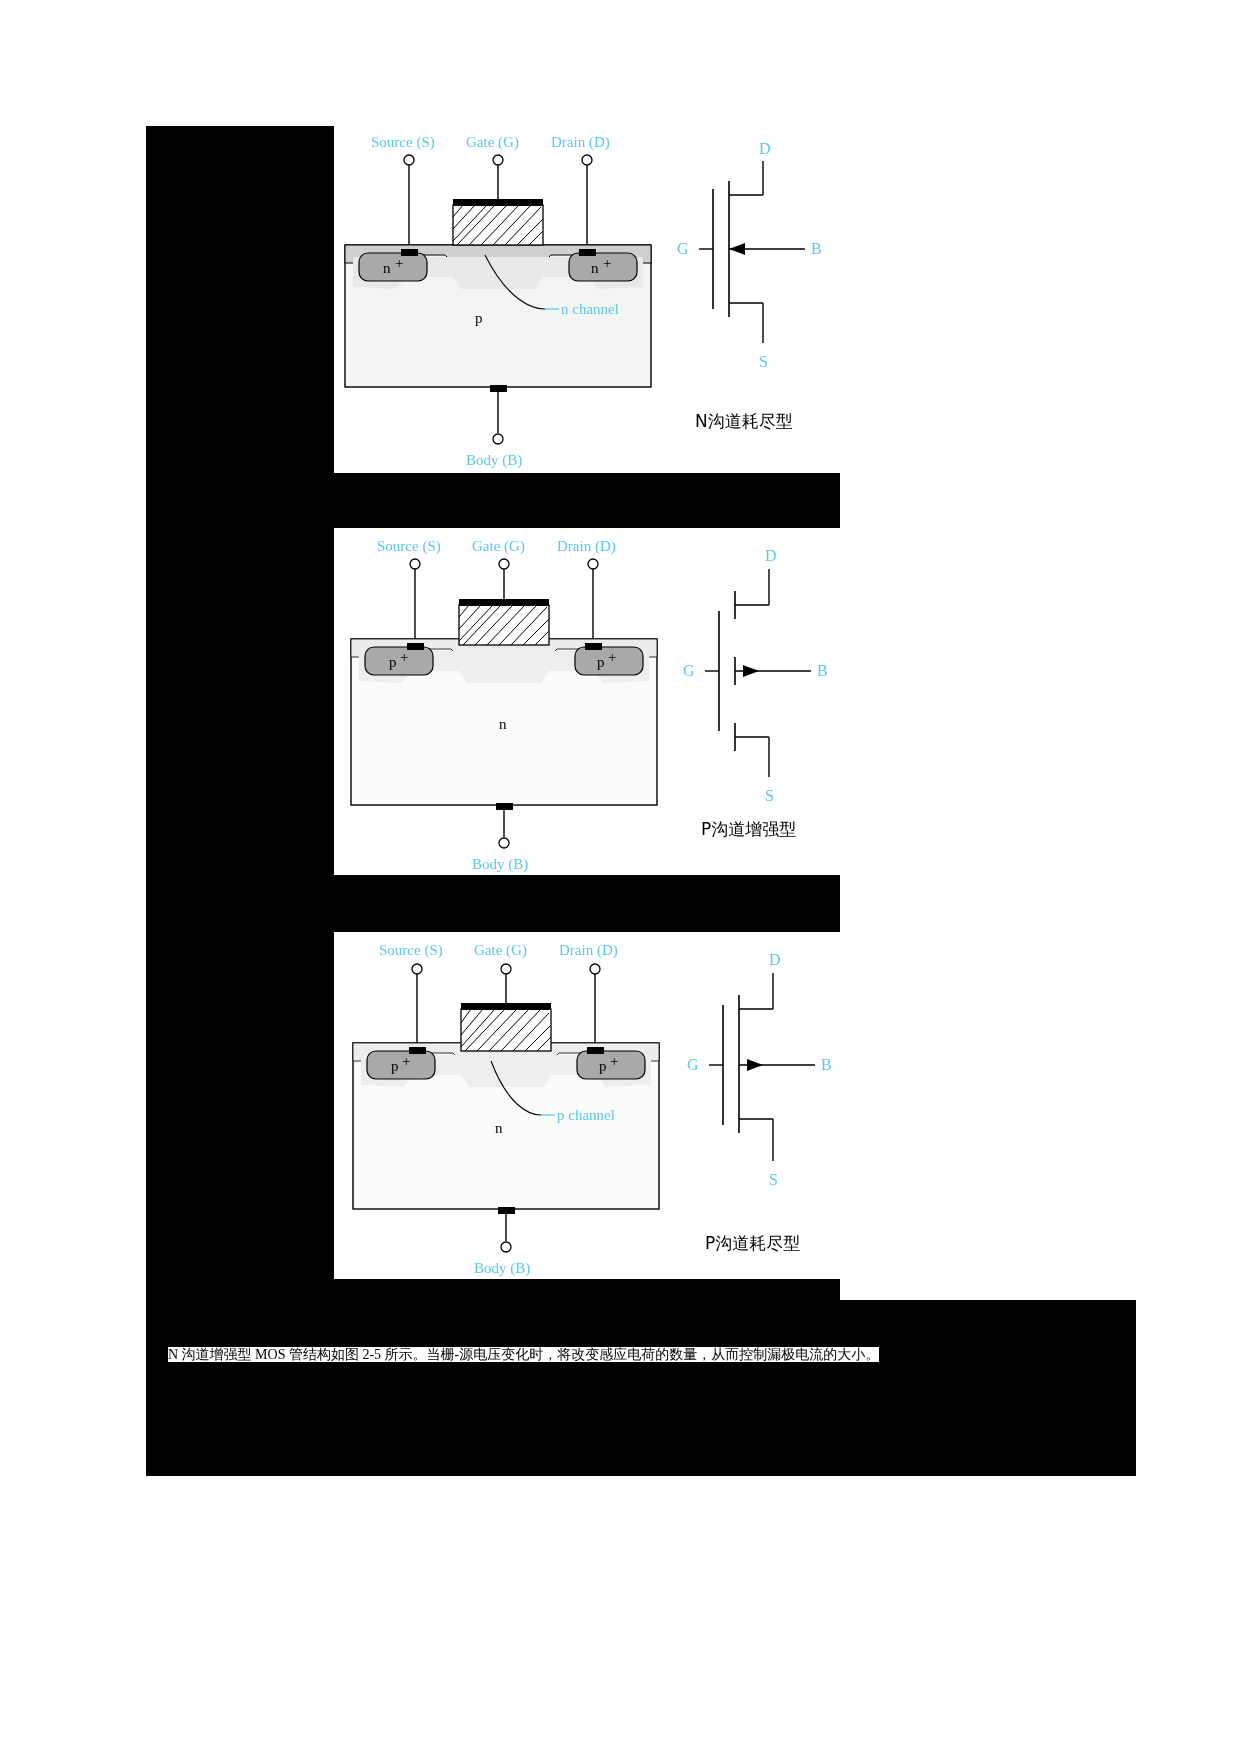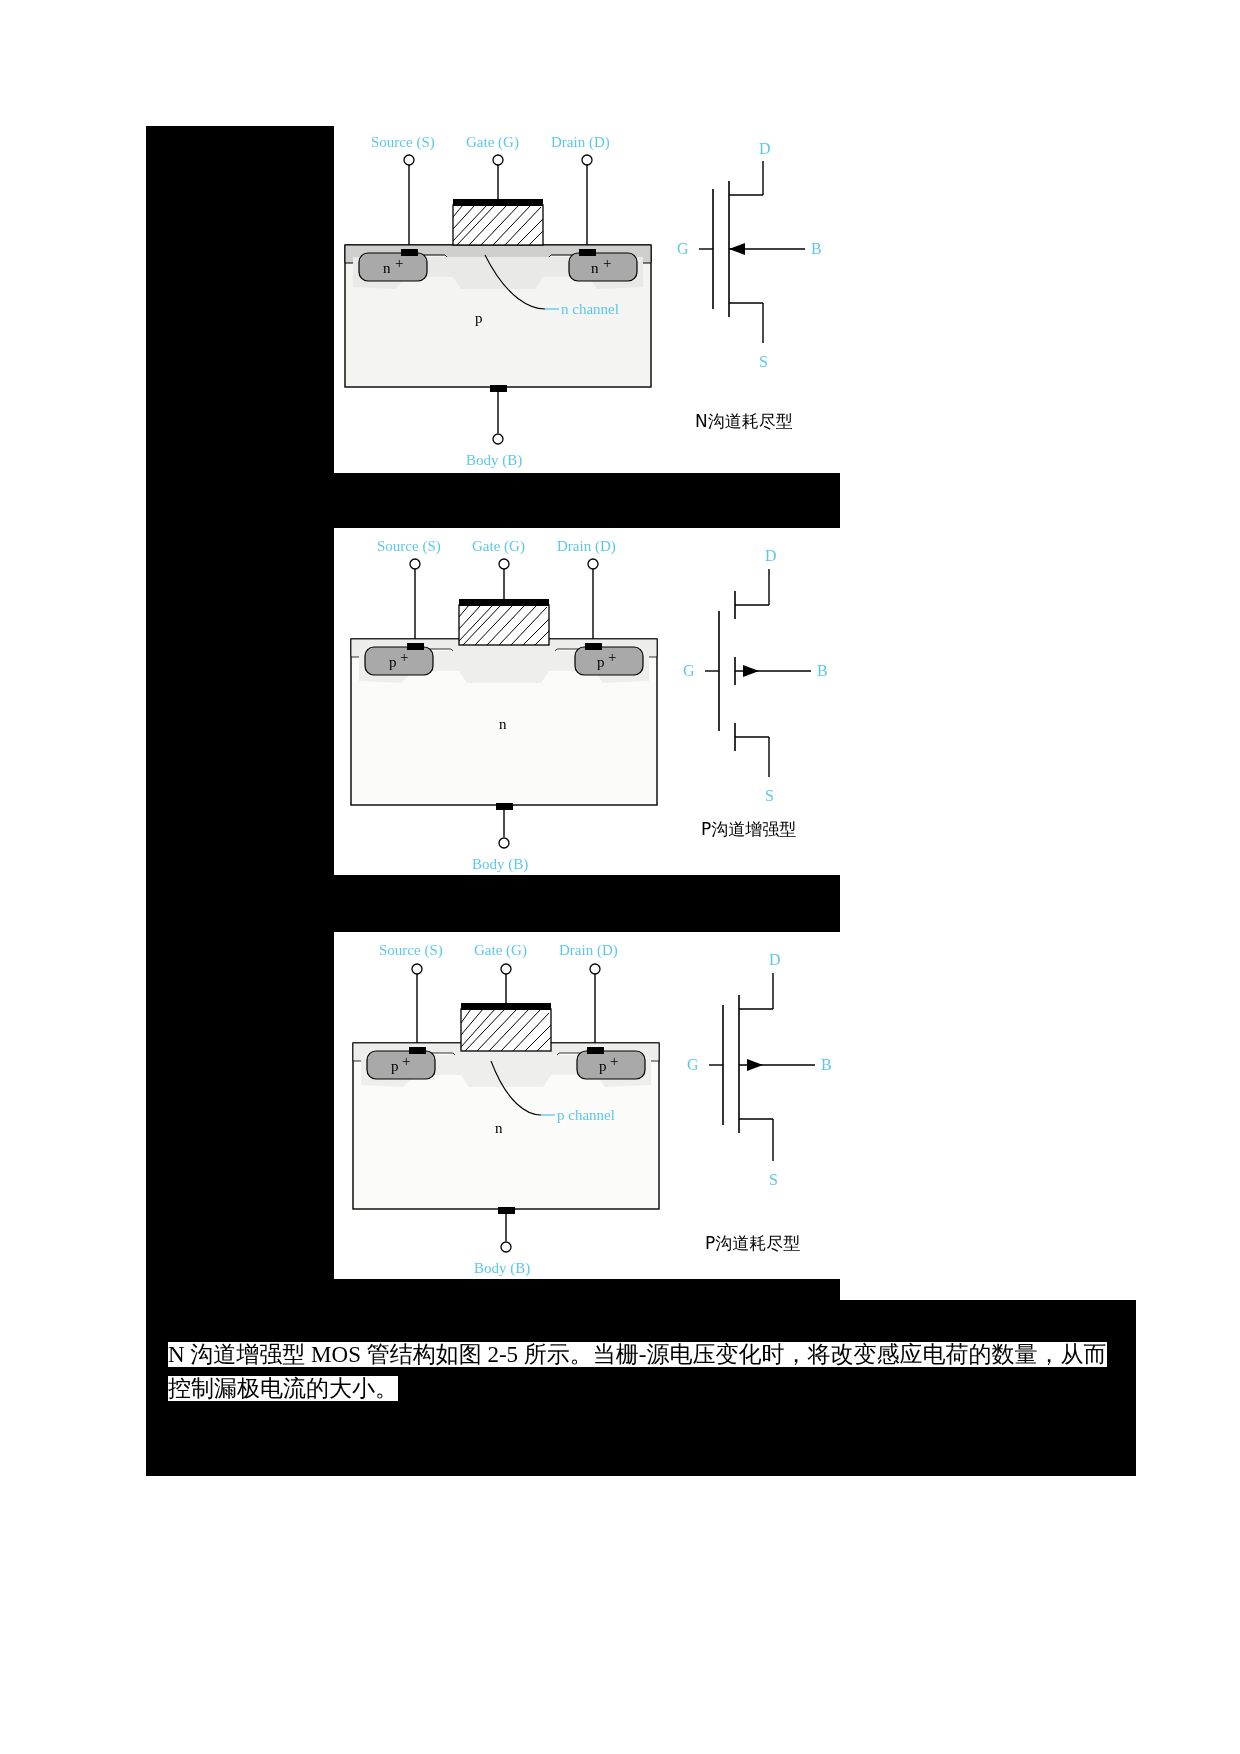--- a/index.html
+++ b/index.html
@@ -2,21 +2,21 @@
 <html><head>
 <meta charset="utf-8">
 <style>
   html,body{margin:0;padding:0;background:#ffffff;}
   body{width:1240px;height:1754px;font-family:"Liberation Serif", serif;}
   .page{position:relative;width:1240px;height:1712px;background:#ffffff;margin-left:18px;}
   .blackfield{position:absolute;left:128px;top:126px;width:694px;height:1350px;background:#000000;}
   .blackfield2{position:absolute;left:128px;top:1300px;width:990px;height:176px;background:#000000;}
   .fig{position:absolute;background:#ffffff;border:1px solid #ffffff;}
   .fig svg{display:block;}
-  .para{position:absolute;left:150px;top:1338px;width:960px;font-size:23px;line-height:34px;color:#000000;background:transparent;}
+  .para{position:absolute;left:150px;top:1338px;width:960px;font-size:14px;line-height:34px;color:#000000;background:transparent;}
   .para span.t{background:#ffffff;}
   .lbl{font-family:"Liberation Serif", serif;font-size:15px;fill:#5bc8e8;}
   .cn{font-family:"DejaVu Sans", sans-serif;font-size:17px;fill:#000000;}
   .sym{font-family:"Liberation Serif", serif;font-size:16px;fill:#5bc8e8;}
   .mat{font-family:"Liberation Serif", serif;font-size:15px;fill:#000000;}
 </style>
 </head>
 <body>
 
 <div class="page">

